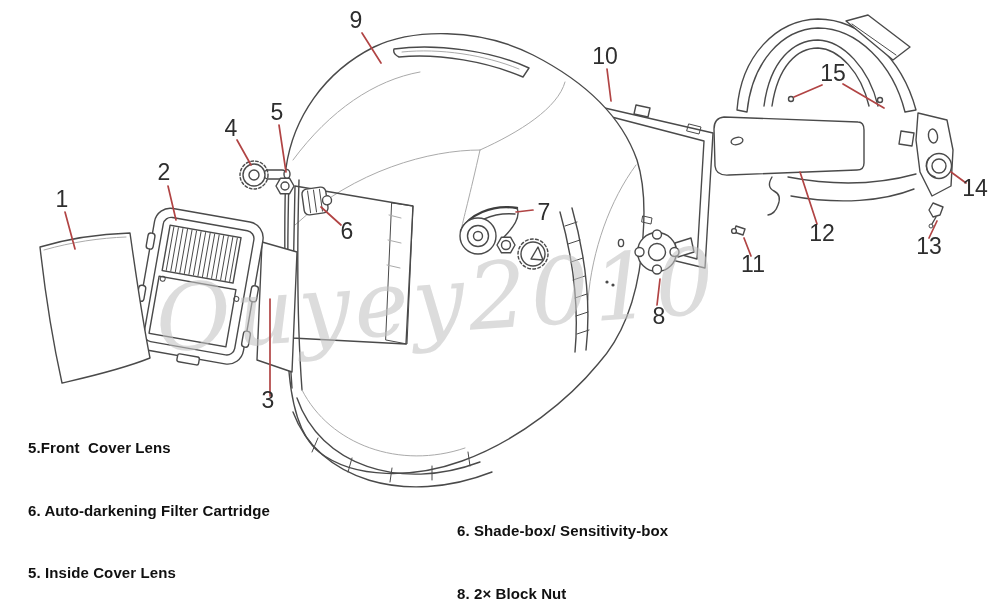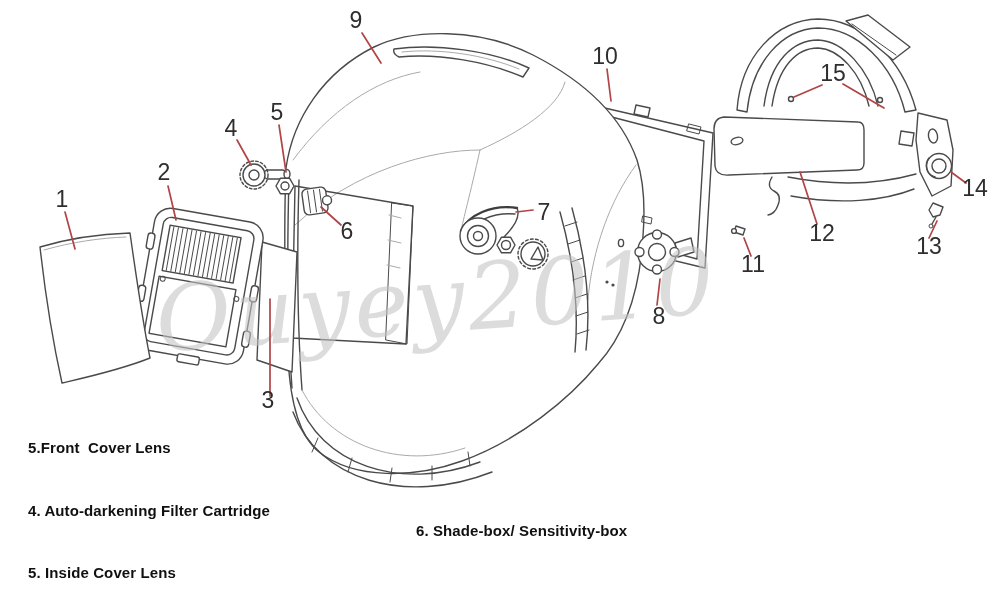--- a/index.html
+++ b/index.html
@@ -17,21 +17,21 @@
   .red{stroke:#b14444;stroke-width:1.7;fill:none;stroke-linecap:round;}
   .num{font-family:"Liberation Sans",sans-serif;font-size:23px;fill:#2e2e2e;text-anchor:middle;}
   .wm{font-family:"DejaVu Serif",serif;font-style:italic;font-size:92px;
       fill:#c3c3c3;opacity:0.58;letter-spacing:4px;text-anchor:middle;}
   
   .legend-col{position:absolute;font-weight:bold;font-size:15px;line-height:20.9px;
       color:#101010;white-space:pre;letter-spacing:0.1px;}
   .legend-left{left:22px;top:396px;}
   .legend-right{left:408px;top:479px;}
   .legend-left .lrow:nth-child(-n+7){padding-left:6px;}
-  .legend-right .lrow:nth-child(-n+2){padding-left:8px;}
+  .legend-right .lrow:nth-child(-n+2){padding-left:8px;margin-left:41px;}
 </style>
 </head>
 <body>
 
 <div class="stage">
 
   <svg width="1000" height="607" viewBox="0 0 1000 607">
 
     <g>
       <path class="lnw" d="M596,106 L713,133 L705,268 L589,240 Z"></path>
@@ -223,31 +223,32 @@
       <text class="num" x="753" y="272">11</text>
       <text class="num" x="822" y="241">12</text>
       <text class="num" x="929" y="254">13</text>
       <text class="num" x="975" y="196">14</text>
       <text class="num" x="833" y="81">15</text>
     </g>
   </svg>
 
   <div class="legend-col legend-left">
     <div class="lrow">5.Front  Cover Lens</div>
-    <div class="lrow">4. Auto-darkening Filter Cartridge</div>
+    <div class="lrow">6. Auto-darkening Filter Cartridge</div>
     <div class="lrow">5. Inside Cover Lens</div>
     
     
     
     
     
     
     
   </div>
 
   <div class="legend-col legend-right">
     <div class="lrow">6. Shade-box/ Sensitivity-box</div>
+    <div class="lrow">8. 2× Block Nut</div>
     
     
     
   </div>
 
 </div>
 
 </body></html>

